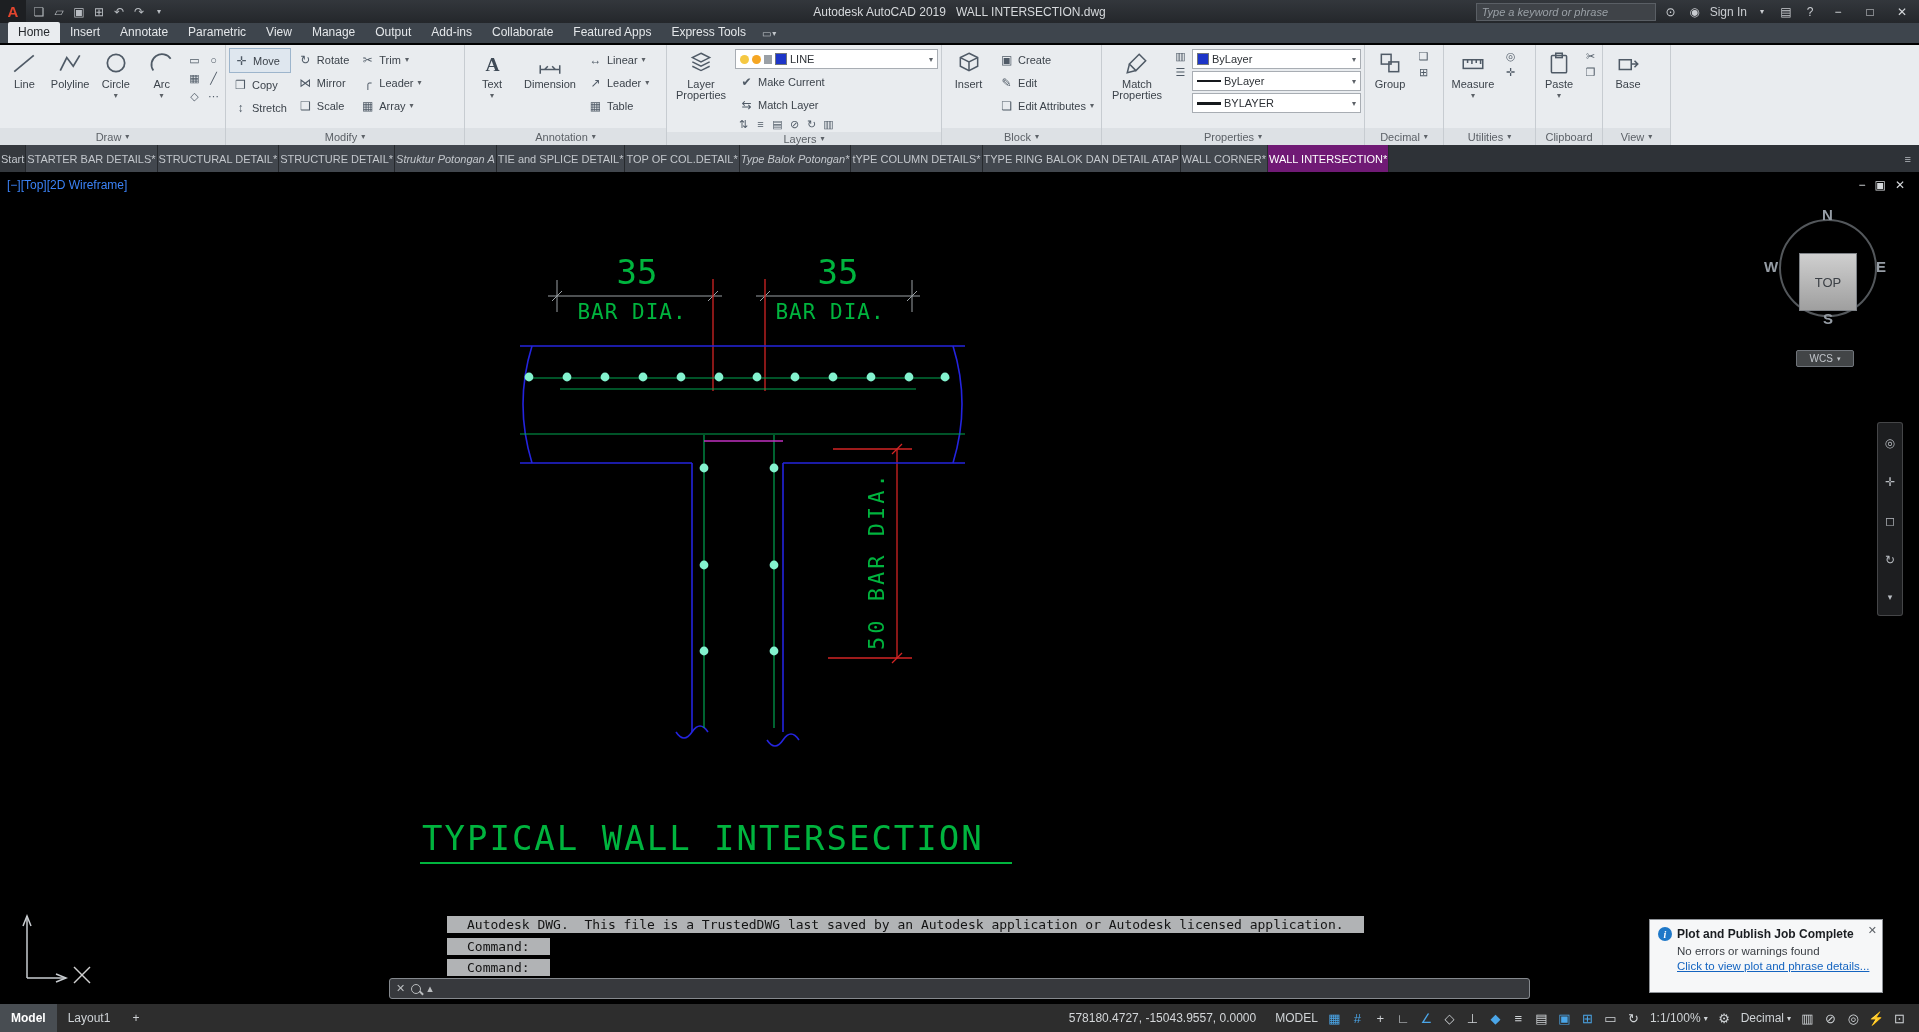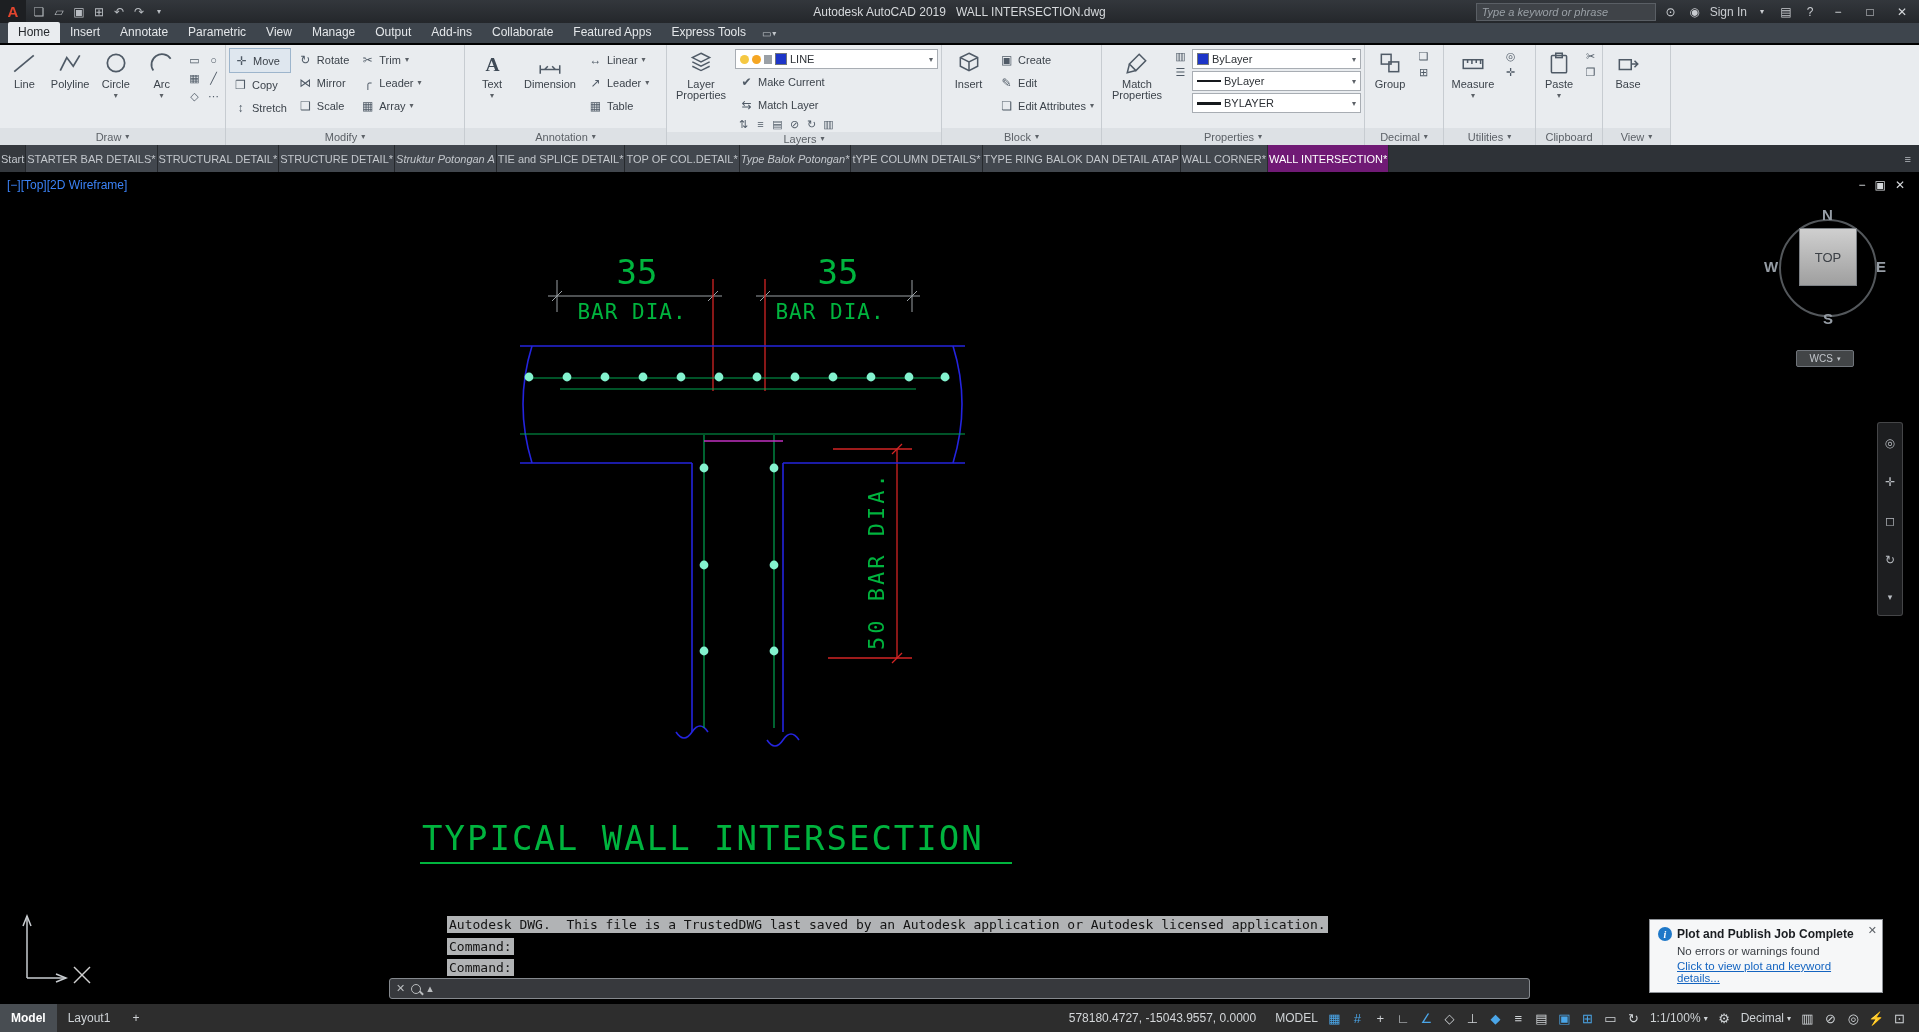--- a/index.html
+++ b/index.html
@@ -51,26 +51,26 @@
   
   .canvas{position:absolute;top:172px;left:0;width:1919px;height:832px;background:#000;overflow:hidden;}
   .vp-label{position:absolute;left:7px;top:6px;color:#3b82f6;font-size:12px;}
   .vp-controls{position:absolute;right:14px;top:6px;color:#d6d9dc;font-size:12px;display:flex;gap:9px;}
   .drawing{position:absolute;left:0;top:0;}
   .cadtxt{font-family:"DejaVu Sans Mono",monospace;fill:#00b43e;}
   
   .viewcube{position:absolute;right:33px;top:38px;width:116px;height:168px;}
   .vc-ring{position:absolute;left:9px;top:9px;width:94px;height:94px;border:2px solid #6f747a;border-radius:50%;opacity:.75;}
   .vc-letter{position:absolute;color:#969da5;font-size:15px;font-weight:bold;}
-  .vc-face{position:absolute;left:29px;top:18px;width:56px;height:56px;background:linear-gradient(#cfcfcf,#9f9f9f);border:1px solid #7d8186;color:#3c4046;display:flex;align-items:center;justify-content:center;font-size:13px;}
+  .vc-face{position:absolute;left:29px;top:43px;width:56px;height:56px;background:linear-gradient(#cfcfcf,#9f9f9f);border:1px solid #7d8186;color:#3c4046;display:flex;align-items:center;justify-content:center;font-size:13px;}
   .vc-wcs{position:absolute;left:26px;top:140px;width:56px;height:15px;background:rgba(120,125,130,.55);border:1px solid #6f747a;color:#c3c7cc;font-size:10px;display:flex;align-items:center;justify-content:center;gap:4px;border-radius:2px;}
   
   .navbar{position:absolute;right:16px;top:250px;width:24px;height:192px;background:rgba(95,100,105,.30);border:1px solid rgba(255,255,255,.18);border-radius:3px;display:flex;flex-direction:column;align-items:center;justify-content:space-around;color:#b9bdc2;font-size:12px;}
   
-  .cmd-line{position:absolute;font-family:"DejaVu Sans Mono",monospace;font-size:13px;color:#141414;background:rgba(186,189,191,.95);padding:0 2px;height:17px;line-height:17px;white-space:pre;}
+  .cmd-line{position:absolute;font-family:"DejaVu Sans Mono",monospace;font-size:13px;color:#141414;background:rgba(186,189,191,.95);padding:0 20px;height:17px;line-height:17px;white-space:pre;}
   .cmd-input-bar{position:absolute;left:389px;top:806px;width:1141px;height:21px;background:rgba(60,62,66,.92);border:1px solid #85898e;border-radius:3px;display:flex;align-items:center;gap:6px;padding:0 6px;box-sizing:border-box;}
   .cmd-input{flex:1;background:transparent;border:none;outline:none;color:#dcdfe2;font-size:13px;font-family:"DejaVu Sans Mono",monospace;}
   .cmd-input::placeholder{color:#9b9fa3;font-style:italic;}
   .cmd-ic{color:#b9bcbe;font-size:11px;}
   .mag{width:8px;height:8px;border:1.5px solid #b9bcbe;border-radius:50%;position:relative;display:inline-block;}
   .mag:after{content:"";position:absolute;width:5px;height:1.5px;background:#b9bcbe;transform:rotate(45deg);right:-4px;bottom:-1px;}
   
   .notif{position:absolute;right:36px;top:747px;width:234px;height:74px;background:#f6f7f8;border:1px solid #8d9196;box-shadow:0 2px 8px rgba(0,0,0,.6);font-size:11.5px;color:#3c4046;padding:7px 8px;box-sizing:border-box;}
   .notif-title{font-weight:bold;color:#1a1d21;font-size:12px;display:flex;align-items:center;gap:5px;}
   .notif-i{width:14px;height:14px;border-radius:50%;background:#1e78c8;color:#fff;font-size:10px;font-style:italic;display:inline-flex;align-items:center;justify-content:center;font-family:"Liberation Serif",serif;}
@@ -606,21 +606,21 @@
       <span class="cmd-ic">▴</span>
     </div>
 
     <div class="notif">
       <div class="notif-title">
           <span class="notif-i">i</span>
           <span>Plot and Publish Job Complete</span>
         </div>
       <span class="notif-close">✕</span>
       <div class="notif-msg">No errors or warnings found</div>
-      <div class="notif-link">Click to view plot and keyword details...</div>
+      <div class="notif-link">Click to view plot and phrase details...</div>
     </div>
   </div>
 
   <div class="statusbar">
     <span class="sb-tab active">Model</span>
     <span class="sb-tab">Layout1</span>
     <span class="sb-tab">+</span>
     <span class="sb-coords">578180.4727, -15043.9557, 0.0000</span>
     <span class="sb-txt">MODEL</span>
     <span class="sb-ic on">▦</span>

